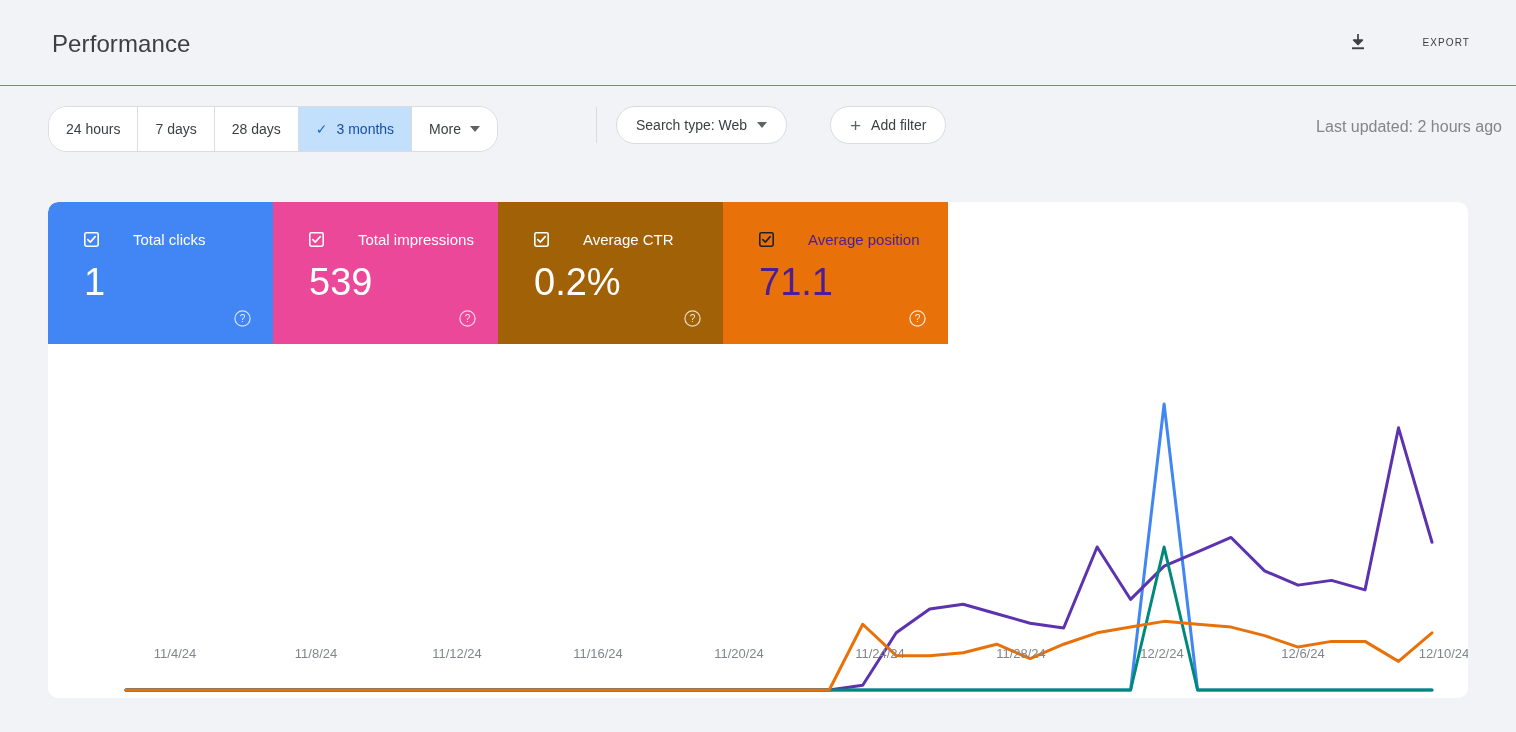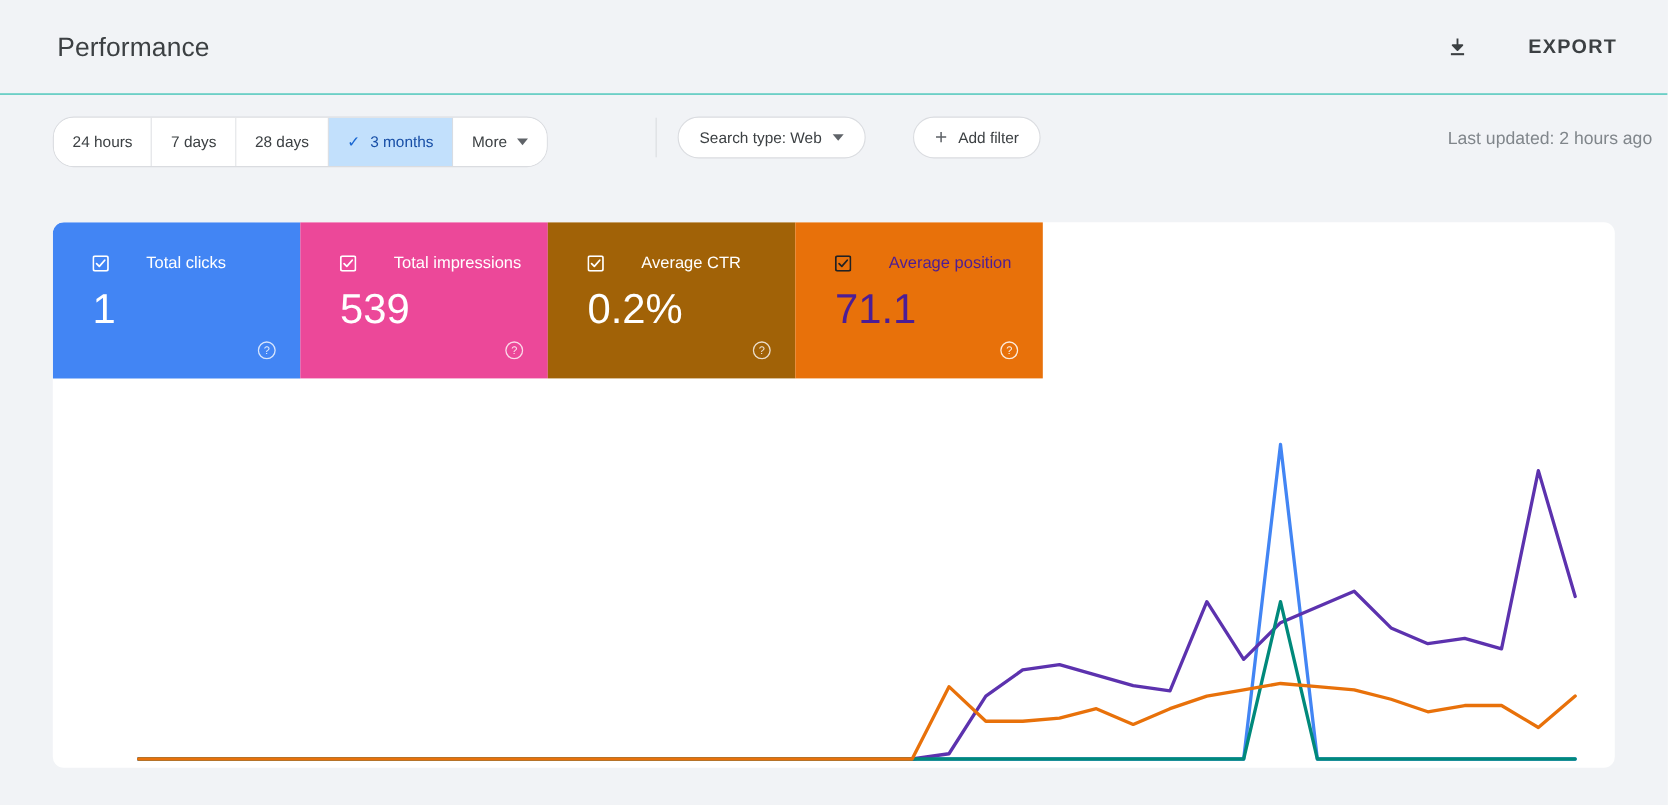--- a/index.html
+++ b/index.html
@@ -20,21 +20,21 @@
   .page-title {
     position: absolute; left: 52px; top: 30px;
     font-size: 24px; color: #3C4043; font-weight: 400; letter-spacing: .1px;
   }
   .export-btn {
     position: absolute; right: 40px; top: 28px;
     display: flex; align-items: center; gap: 12px;
     cursor: pointer; padding: 4px 6px; border-radius: 4px;
   }
   .export-label {
-    font-size: 18px; color: #3C4043; letter-spacing: 1.1px; font-weight: 700; margin-left: 42px;
+    font-size: 10px; color: #3C4043; letter-spacing: 1.1px; font-weight: 400; margin-left: 42px;
   }
   .dl-icon { width: 20px; height: 20px; display: block; }
 
   
   .toolbar { position: absolute; left: 0; top: 86px; width: 1516px; height: 80px; }
 
   .segmented {
     position: absolute; left: 48px; top: 20px;
     display: flex; height: 46px;
     border: 1px solid #DADCE0; border-radius: 19px; overflow: hidden;
@@ -255,16 +255,28 @@
 
     </div>
 
     <div class="chart-area">
       <svg class="chart-svg" id="chart-svg" viewBox="0 0 1420 354" preserveAspectRatio="none">
           <polyline points="78,346 111.48717948717949,346 144.97435897435898,346 178.46153846153845,346 211.94871794871796,346 245.43589743589743,346 278.9230769230769,346 312.4102564102564,346 345.8974358974359,346 379.3846153846154,346 412.87179487179486,346 446.35897435897436,346 479.84615384615387,346 513.3333333333333,346 546.8205128205128,346 580.3076923076924,346 613.7948717948718,346 647.2820512820513,346 680.7692307692308,346 714.2564102564103,346 747.7435897435897,346 781.2307692307692,346 814.7179487179487,346 848.2051282051282,346 881.6923076923077,346 915.1794871794873,346 948.6666666666666,346 982.1538461538461,346 1015.6410256410256,346 1049.128205128205,346 1082.6153846153848,346 1116.102564102564,60 1149.5897435897436,346 1183.076923076923,346 1216.5641025641025,346 1250.051282051282,346 1283.5384615384617,346 1317.0256410256409,346 1350.5128205128206,346 1384,346" fill="none" stroke="#4285F4" stroke-width="3" stroke-linejoin="round" stroke-linecap="round"></polyline>
           <polyline points="78,346 111.48717948717949,346 144.97435897435898,346 178.46153846153845,346 211.94871794871796,346 245.43589743589743,346 278.9230769230769,346 312.4102564102564,346 345.8974358974359,346 379.3846153846154,346 412.87179487179486,346 446.35897435897436,346 479.84615384615387,346 513.3333333333333,346 546.8205128205128,346 580.3076923076924,346 613.7948717948718,346 647.2820512820513,346 680.7692307692308,346 714.2564102564103,346 747.7435897435897,346 781.2307692307692,346 814.7179487179487,341.23333333333335 848.2051282051282,288.8 881.6923076923077,264.9666666666667 915.1794871794873,260.2 948.6666666666666,269.73333333333335 982.1538461538461,279.26666666666665 1015.6410256410256,284.0333333333333 1049.128205128205,203 1082.6153846153848,255.43333333333334 1116.102564102564,222.06666666666666 1149.5897435897436,207.76666666666665 1183.076923076923,193.46666666666667 1216.5641025641025,226.83333333333331 1250.051282051282,241.13333333333333 1283.5384615384617,236.36666666666667 1317.0256410256409,245.9 1350.5128205128206,83.83333333333337 1384,198.23333333333332" fill="none" stroke="#5C32AE" stroke-width="3" stroke-linejoin="round" stroke-linecap="round"></polyline>
           <polyline points="78,346 111.48717948717949,346 144.97435897435898,346 178.46153846153845,346 211.94871794871796,346 245.43589743589743,346 278.9230769230769,346 312.4102564102564,346 345.8974358974359,346 379.3846153846154,346 412.87179487179486,346 446.35897435897436,346 479.84615384615387,346 513.3333333333333,346 546.8205128205128,346 580.3076923076924,346 613.7948717948718,346 647.2820512820513,346 680.7692307692308,346 714.2564102564103,346 747.7435897435897,346 781.2307692307692,346 814.7179487179487,346 848.2051282051282,346 881.6923076923077,346 915.1794871794873,346 948.6666666666666,346 982.1538461538461,346 1015.6410256410256,346 1049.128205128205,346 1082.6153846153848,346 1116.102564102564,203 1149.5897435897436,346 1183.076923076923,346 1216.5641025641025,346 1250.051282051282,346 1283.5384615384617,346 1317.0256410256409,346 1350.5128205128206,346 1384,346" fill="none" stroke="#00897B" stroke-width="3" stroke-linejoin="round" stroke-linecap="round"></polyline>
           <polyline points="78,346 111.48717948717949,346 144.97435897435898,346 178.46153846153845,346 211.94871794871796,346 245.43589743589743,346 278.9230769230769,346 312.4102564102564,346 345.8974358974359,346 379.3846153846154,346 412.87179487179486,346 446.35897435897436,346 479.84615384615387,346 513.3333333333333,346 546.8205128205128,346 580.3076923076924,346 613.7948717948718,346 647.2820512820513,346 680.7692307692308,346 714.2564102564103,346 747.7435897435897,346 781.2307692307692,346 814.7179487179487,280.22 848.2051282051282,311.68 881.6923076923077,311.68 915.1794871794873,308.82 948.6666666666666,300.24 982.1538461538461,314.54 1015.6410256410256,300.24 1049.128205128205,288.8 1082.6153846153848,283.08 1116.102564102564,277.36 1149.5897435897436,280.22 1183.076923076923,283.08 1216.5641025641025,291.65999999999997 1250.051282051282,303.1 1283.5384615384617,297.38 1317.0256410256409,297.38 1350.5128205128206,317.4 1384,288.8" fill="none" stroke="#E8710A" stroke-width="3" stroke-linejoin="round" stroke-linecap="round"></polyline>
         </svg>
+      <div class="xlabels" id="xlabels">
+          <div class="xlabel" style="left: 127px;">11/4/24</div>
+          <div class="xlabel" style="left: 268px;">11/8/24</div>
+          <div class="xlabel" style="left: 409px;">11/12/24</div>
+          <div class="xlabel" style="left: 550px;">11/16/24</div>
+          <div class="xlabel" style="left: 691px;">11/20/24</div>
+          <div class="xlabel" style="left: 832px;">11/24/24</div>
+          <div class="xlabel" style="left: 973px;">11/28/24</div>
+          <div class="xlabel" style="left: 1114px;">12/2/24</div>
+          <div class="xlabel" style="left: 1255px;">12/6/24</div>
+          <div class="xlabel" style="left: 1396px;">12/10/24</div>
+        </div>
     </div>
 
   </div>
 </div>
 
 </body></html>

